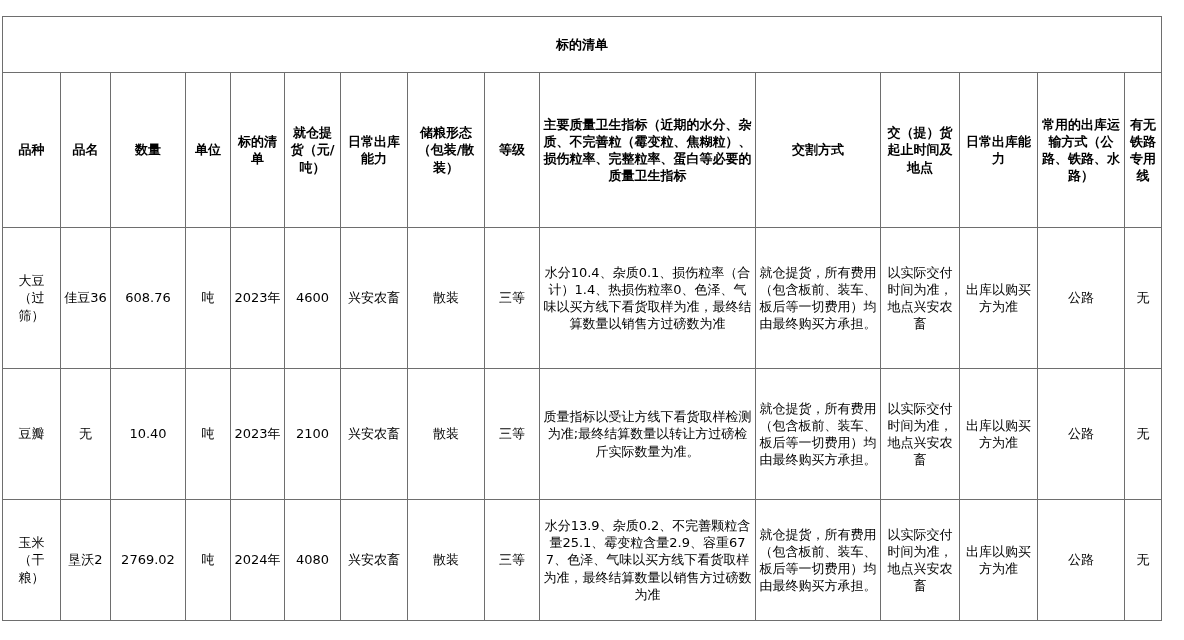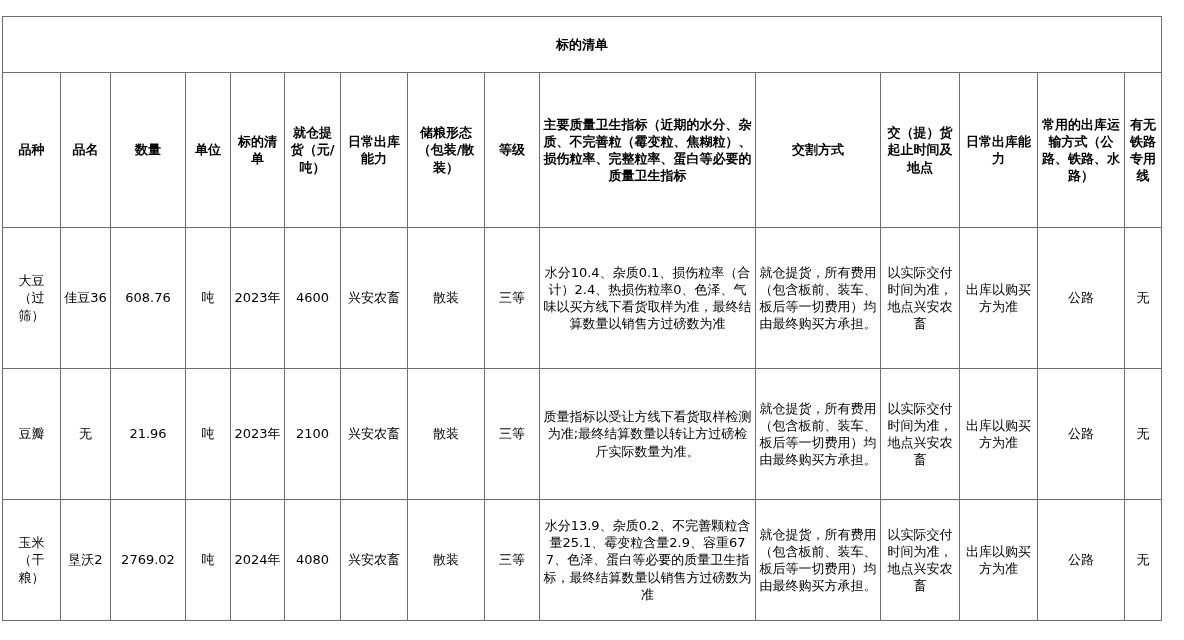--- a/index.html
+++ b/index.html
@@ -94,31 +94,31 @@
       <tr class="row-1">
         <td>大豆（过筛）</td>
         <td>佳豆36</td>
         <td>608.76</td>
         <td>吨</td>
         <td>2023年</td>
         <td>4600</td>
         <td>兴安农畜</td>
         <td>散装</td>
         <td>三等</td>
-        <td>水分10.4、杂质0.1、损伤粒率（合计）2.4、热损伤粒率0、色泽、气味以买方线下看货取样为准，最终结算数量以销售方过磅数为准</td>
+        <td>水分10.4、杂质0.1、损伤粒率（合计）1.4、热损伤粒率0、色泽、气味以买方线下看货取样为准，最终结算数量以销售方过磅数为准</td>
         <td>就仓提货，所有费用（包含板前、装车、板后等一切费用）均由最终购买方承担。</td>
         <td>以实际交付时间为准，地点兴安农畜</td>
         <td>出库以购买方为准</td>
         <td>公路</td>
         <td>无</td>
       </tr>
       <tr class="row-2">
         <td>豆瓣</td>
         <td>无</td>
-        <td>21.96</td>
+        <td>10.40</td>
         <td>吨</td>
         <td>2023年</td>
         <td>2100</td>
         <td>兴安农畜</td>
         <td>散装</td>
         <td>三等</td>
         <td>质量指标以受让方线下看货取样检测为准;最终结算数量以转让方过磅检斤实际数量为准。</td>
         <td>就仓提货，所有费用（包含板前、装车、板后等一切费用）均由最终购买方承担。</td>
         <td>以实际交付时间为准，地点兴安农畜</td>
         <td>出库以购买方为准</td>
@@ -128,21 +128,21 @@
       <tr class="row-3">
         <td>玉米（干粮）</td>
         <td>垦沃2</td>
         <td>2769.02</td>
         <td>吨</td>
         <td>2024年</td>
         <td>4080</td>
         <td>兴安农畜</td>
         <td>散装</td>
         <td>三等</td>
-        <td>水分13.9、杂质0.2、不完善颗粒含量25.1、霉变粒含量2.9、容重677、色泽、蛋白等必要的质量卫生指标，最终结算数量以销售方过磅数为准</td>
+        <td>水分13.9、杂质0.2、不完善颗粒含量25.1、霉变粒含量2.9、容重677、色泽、气味以买方线下看货取样为准，最终结算数量以销售方过磅数为准</td>
         <td>就仓提货，所有费用（包含板前、装车、板后等一切费用）均由最终购买方承担。</td>
         <td>以实际交付时间为准，地点兴安农畜</td>
         <td>出库以购买方为准</td>
         <td>公路</td>
         <td>无</td>
       </tr>
     </tbody>
   </table>
 </div>
 

